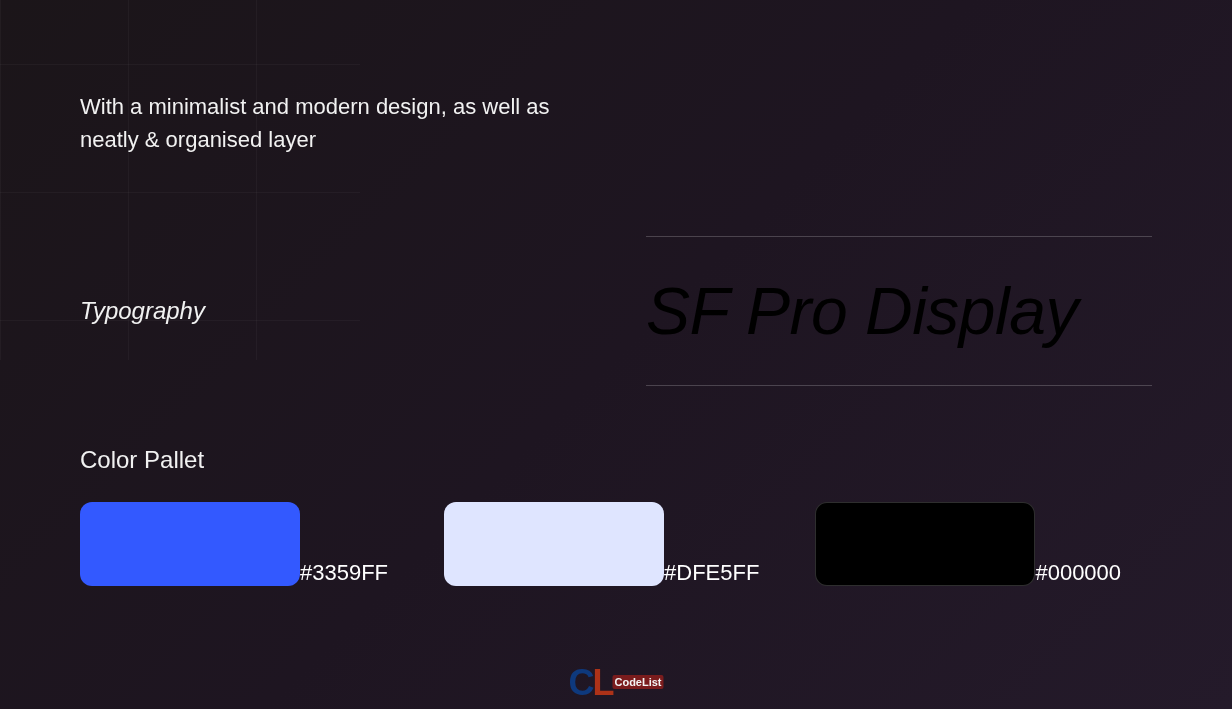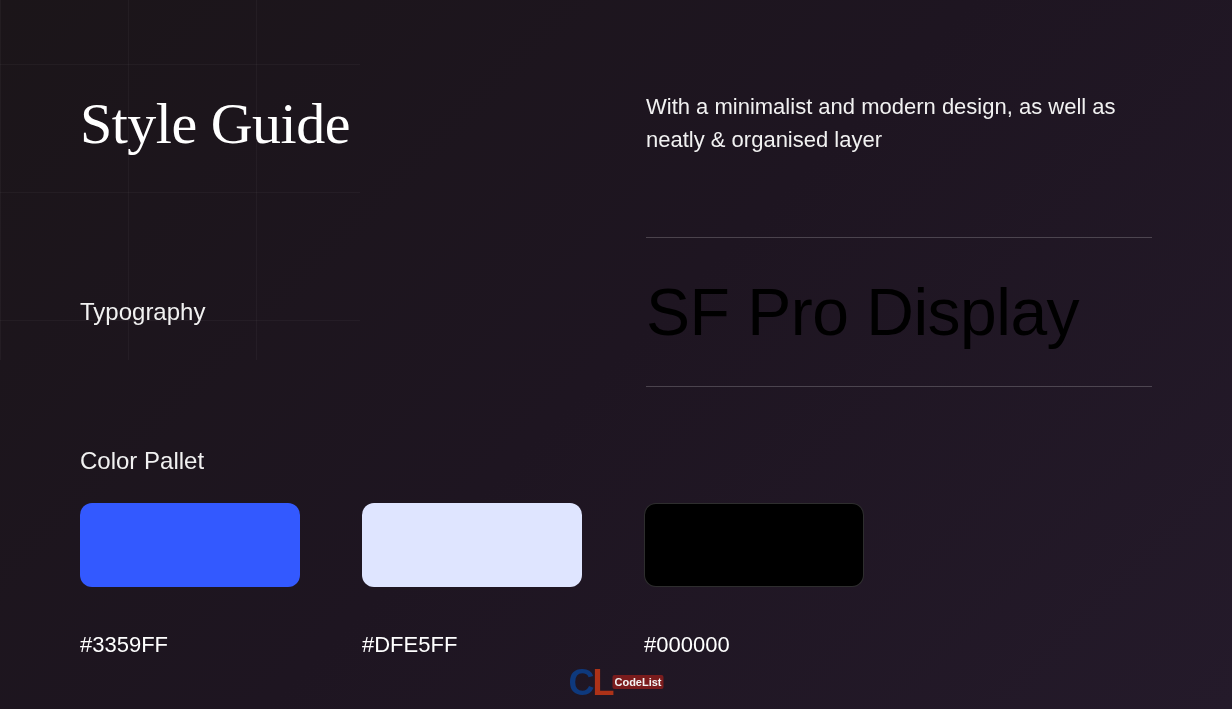--- a/index.html
+++ b/index.html
@@ -40,20 +40,21 @@
       font-weight: 400;
       line-height: 1.5;
       color: #f1f1f1;
     }
     .typo-row {
       display: grid;
       grid-template-columns: 1fr 1fr;
       column-gap: 60px;
       align-items: center;
       margin-top: 80px;
+      font-style: italic;
     }
     .section-label {
       font-size: 24px;
       font-weight: 400;
       color: #f1f1f1;
     }
     .font-block {
       border-top: 1px solid rgba(255,255,255,0.2);
       border-bottom: 1px solid rgba(255,255,255,0.2);
       padding: 36px 0;
@@ -64,21 +65,21 @@
       letter-spacing: -0.5px;
       color: #000000;
     }
     .palette-section { margin-top: 60px; }
     .swatches {
       display: grid;
       grid-template-columns: repeat(4, 1fr);
       column-gap: 56px;
       margin-top: 28px;
     }
-    .swatch-item { display: flex; flex-direction: column; align-items: flex-start; gap: 19px; }
+    .swatch-item { display: flex; flex-direction: row; align-items: flex-end; }
     .swatch {
       width: 220px;
       height: 84px;
       border-radius: 12px;
     }
     .swatch.outlined { border: 1px solid rgba(255,255,255,0.18); }
     .swatch-label {
       margin-top: 26px;
       font-size: 22px;
       font-weight: 400;
@@ -127,21 +128,20 @@
   <div class="h" style="top:64px"></div>
   <div class="h" style="top:192px"></div>
   <div class="h" style="top:320px"></div>
   <div class="v" style="left:0"></div>
   <div class="v" style="left:128px"></div>
   <div class="v" style="left:256px"></div>
 </div>
 
 <div class="content">
   <div class="top">
-    <h1 class="title">Style Guide</h1>
     <p class="desc">With a minimalist and modern design, as well as neatly &amp; organised layer</p>
   </div>
 
   <div class="typo-row">
     <div class="section-label">Typography</div>
     <div class="font-block">
       <div class="font-name">SF Pro Display</div>
     </div>
   </div>
 

